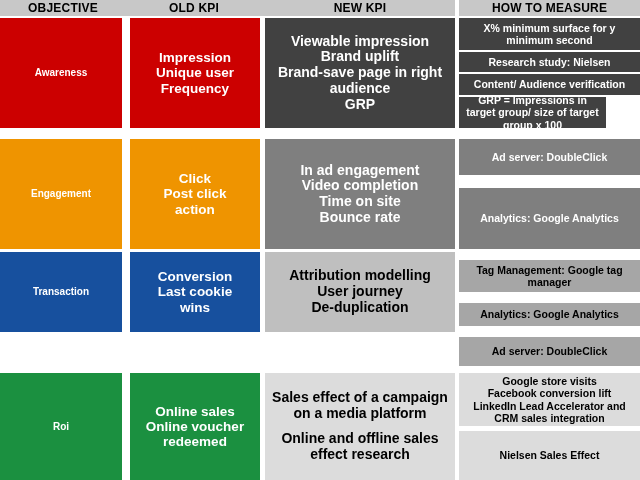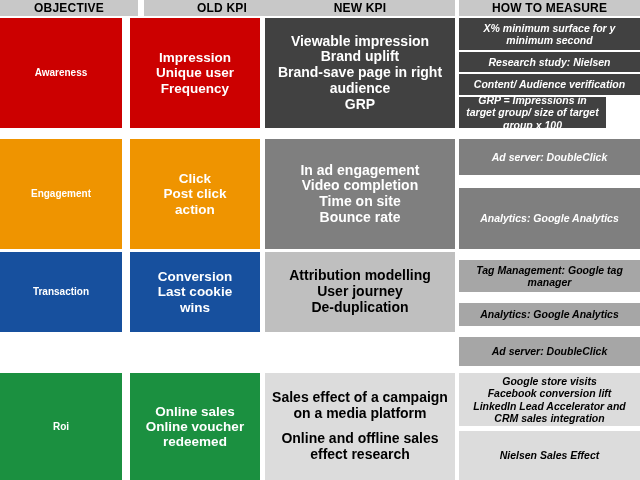--- a/index.html
+++ b/index.html
@@ -37,22 +37,22 @@
     color: #000000;
     font-size: 12px;
     font-weight: bold;
     letter-spacing: 0.2px;
     display: flex;
     align-items: center;
     justify-content: center;
     text-align: center;
     line-height: 1;
   }
-  .hdr-objective { left: 0px;   width: 138px; }
-  .hdr-oldkpi    { left: 144px; width: 156px; }
+  .hdr-objective { left: 0px;   width: 126px; }
+  .hdr-oldkpi    { left: 116px; width: 156px; }
   .hdr-newkpi    { left: 265px; width: 190px; }
   .hdr-measure   { left: 459px; width: 181px; }
 
   
   .cell {
     position: absolute;
     display: flex;
     align-items: center;
     justify-content: center;
     text-align: center;
@@ -69,21 +69,20 @@
     position: absolute;
     display: flex;
     align-items: center;
     justify-content: center;
     text-align: center;
     font-size: 10.5px;
     font-weight: bold;
     line-height: 1.18;
     box-sizing: border-box;
     padding: 2px 5px;
-    font-style: italic;
   }
 
   .stack-cell {
     position: absolute;
     display: flex;
     flex-direction: column;
     align-items: flex-end;
     justify-content: center;
     text-align: center;
     font-weight: bold;

